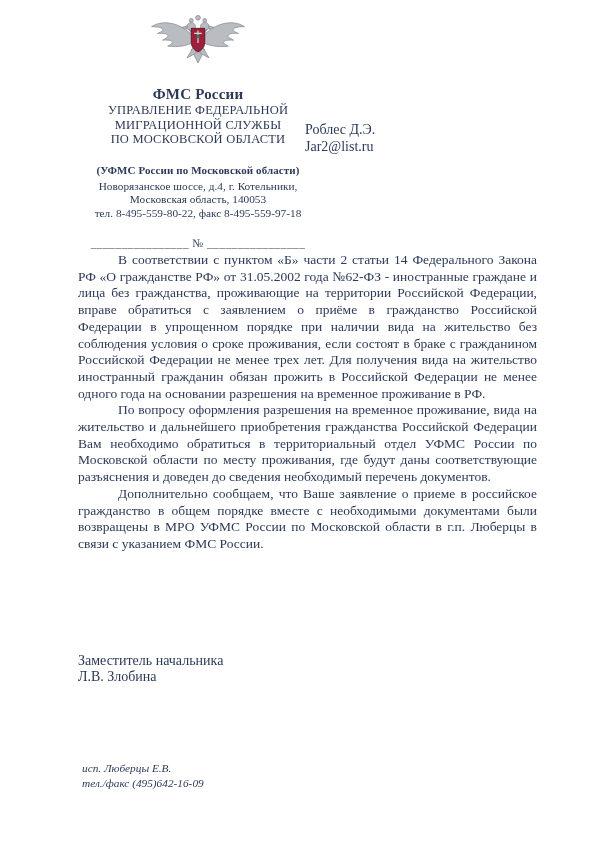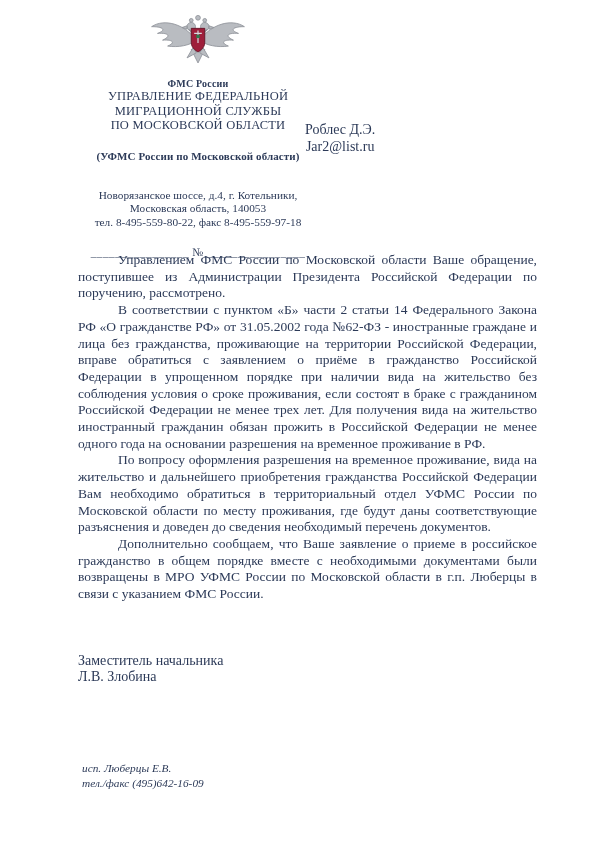--- a/index.html
+++ b/index.html
@@ -17,53 +17,53 @@
     position: absolute;
     left: 52px;
     top: 14px;
     width: 292px;
     text-align: center;
   }
   .emblem-wrap { height: 56px; }
   .emblem-wrap svg { height: 54px; width: 104px; }
   .org-short {
     font-weight: bold;
-    font-size: 10px;
-    margin-top: 8px;
+    font-size: 15px;
+    margin-top: 16px;
     letter-spacing: 0.2px;
   }
   .org-caps {
     font-size: 12.5px;
     line-height: 14.6px;
     letter-spacing: 0.2px;
   }
   .org-abbr {
     font-size: 11px;
     font-weight: bold;
     margin-top: 17px;
     letter-spacing: 0.1px;
   }
   .address-block {
-    margin-top: 27px;
+    margin-top: 4px;
     font-size: 11.3px;
     line-height: 13.6px;
   }
   .ref-line {
     margin-top: 16px;
     font-size: 11.3px;
     letter-spacing: 0.5px;
     white-space: nowrap;
   }
   .recipient {
     position: absolute;
     left: 305px;
     top: 121px;
     font-size: 14px;
     line-height: 17px;
-    text-align: center;
+    text-align: left;
   }
   .body-text {
     position: absolute;
     left: 78px;
     top: 252px;
     width: 459px;
     font-size: 13.5px;
     line-height: 16.7px;
     text-align: justify;
   }
@@ -127,21 +127,20 @@
     </div>
     <div class="ref-line"><span>________________</span> <span>№</span> <span>________________</span></div>
   </div>
 
   <div class="recipient">
     <div>Роблес Д.Э.</div>
     <div>Jar2@list.ru</div>
   </div>
 
   <div class="body-text">
-    <p>Управлением ФМС России по Московской области Ваше обращение, поступившее из Администрации Президента Российской Федерации по поручению,  рассмотрено.</p>
     <p>В соответствии с пунктом «Б» части 2 статьи 14 Федерального Закона РФ «О гражданстве РФ» от 31.05.2002 года №62-ФЗ  - иностранные граждане и лица без гражданства, проживающие на территории Российской Федерации, вправе обратиться с заявлением о приёме в гражданство Российской Федерации в упрощенном порядке при наличии вида на жительство без соблюдения условия о сроке проживания, если состоят в браке с гражданином Российской Федерации не менее трех лет. Для получения вида на жительство иностранный гражданин обязан прожить в Российской Федерации не менее одного года на основании разрешения на временное проживание в РФ.</p>
     <p>По вопросу оформления разрешения на временное проживание, вида на жительство и дальнейшего приобретения гражданства Российской Федерации Вам необходимо обратиться в территориальный отдел УФМС России по Московской области по месту проживания, где будут даны соответствующие разъяснения и доведен до сведения необходимый перечень документов.</p>
     <p>Дополнительно сообщаем, что Ваше заявление о приеме в российское гражданство в общем порядке вместе с необходимыми документами были возвращены в МРО УФМС России по Московской области в г.п. Люберцы в связи с указанием ФМС России.</p>
   </div>
 
   <div class="signature-row">
     <span>Заместитель начальника</span>
     <span>Л.В. Злобина</span>
   </div>
 

